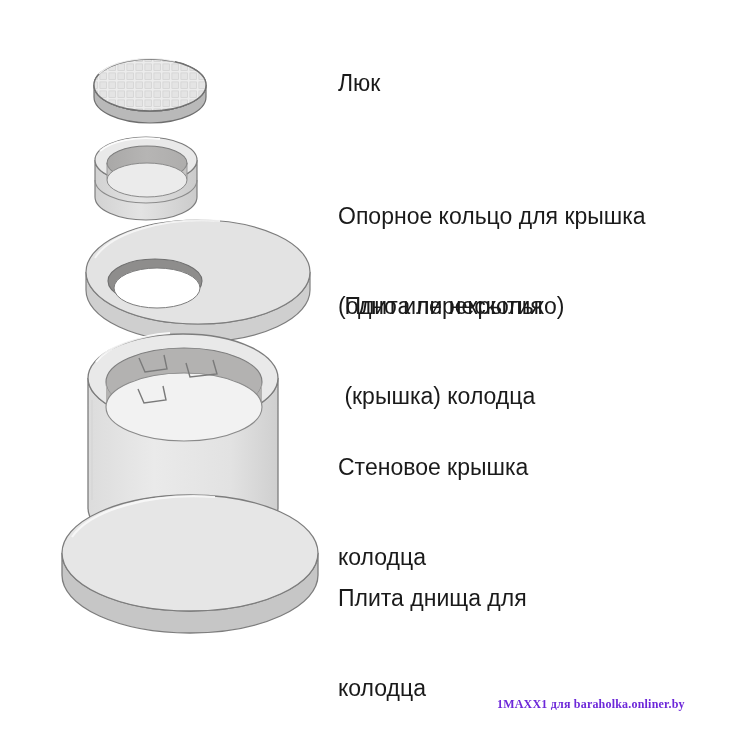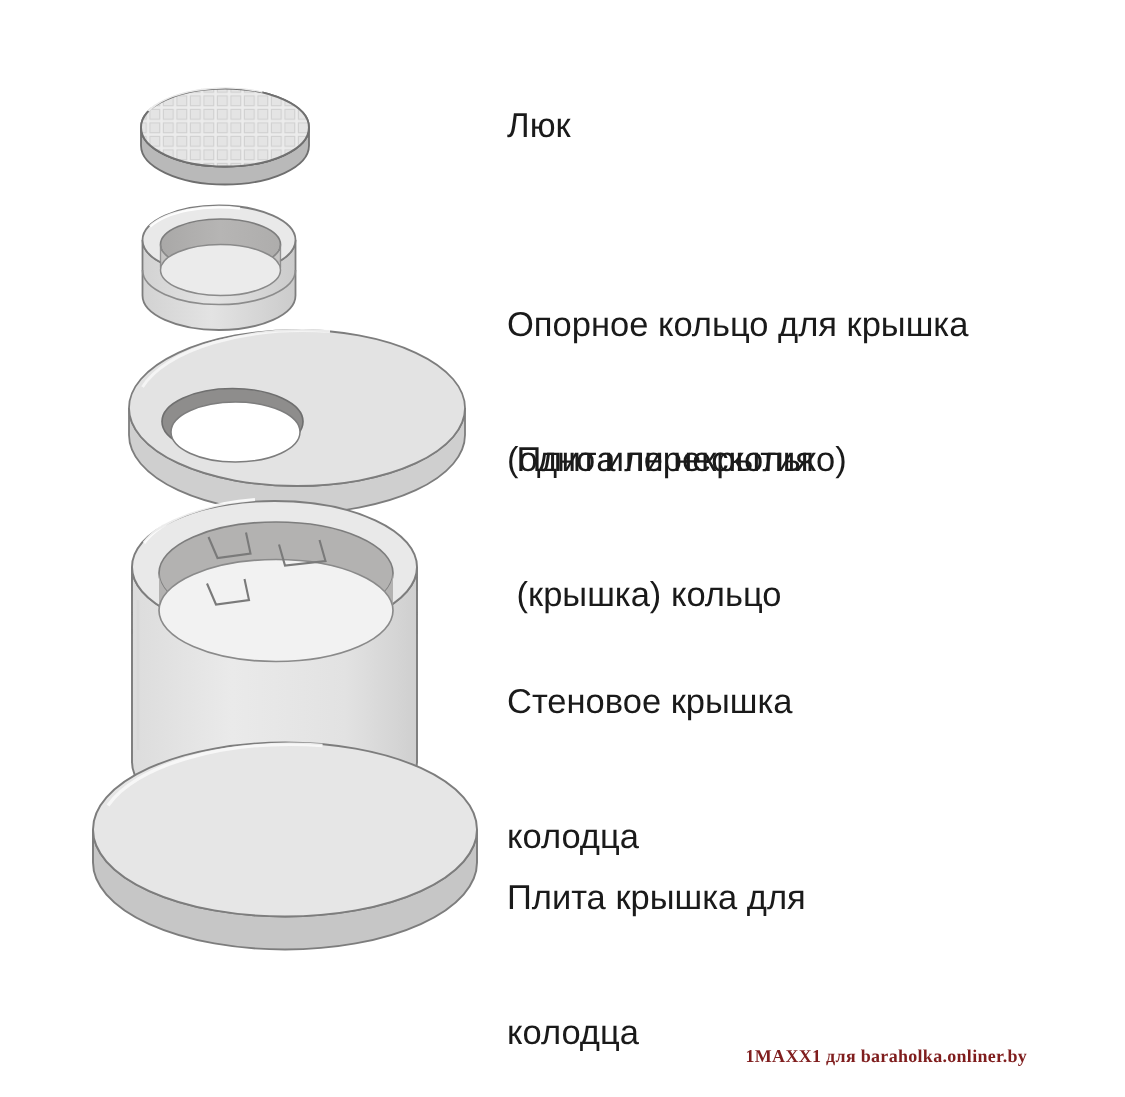--- a/index.html
+++ b/index.html
@@ -39,21 +39,21 @@
   #label-wall       { left: 338px; top: 392px; }
   #label-bottom     { left: 338px; top: 523px; }
 
   .watermark {
     position: absolute;
     left: 497px;
     top: 697px;
     font-family: "Liberation Serif", serif;
     font-size: 12px;
     font-weight: bold;
-    color: #7f1d1d;
+    color: #6d28d9;
     text-shadow: 0 1px 1px #ffffff, 0 0 2px #ffffff;
     letter-spacing: 0.2px;
     white-space: pre;
   }
 </style>
 </head>
 <body>
 
 <div id="page">
 
@@ -157,28 +157,28 @@
 
   <div class="label" id="label-hatch">Люк</div>
 
   <div class="label" id="label-support">
     <div>Опорное кольцо для крышка</div>
     <div>(одно или несколько)</div>
   </div>
 
   <div class="label" id="label-cover">
     <div> Плита перекрытия</div>
-    <div> (крышка) кольцо</div>
+    <div> (крышка) колодца</div>
   </div>
 
   <div class="label" id="label-wall">
     <div>Стеновое крышка</div>
     <div>колодца</div>
   </div>
 
   <div class="label" id="label-bottom">
-    <div>Плита крышка для</div>
+    <div>Плита днища для</div>
     <div>колодца</div>
   </div>
 
   <div class="watermark">1MAXX1 для baraholka.onliner.by</div>
 
 </div>
 
 </body></html>

